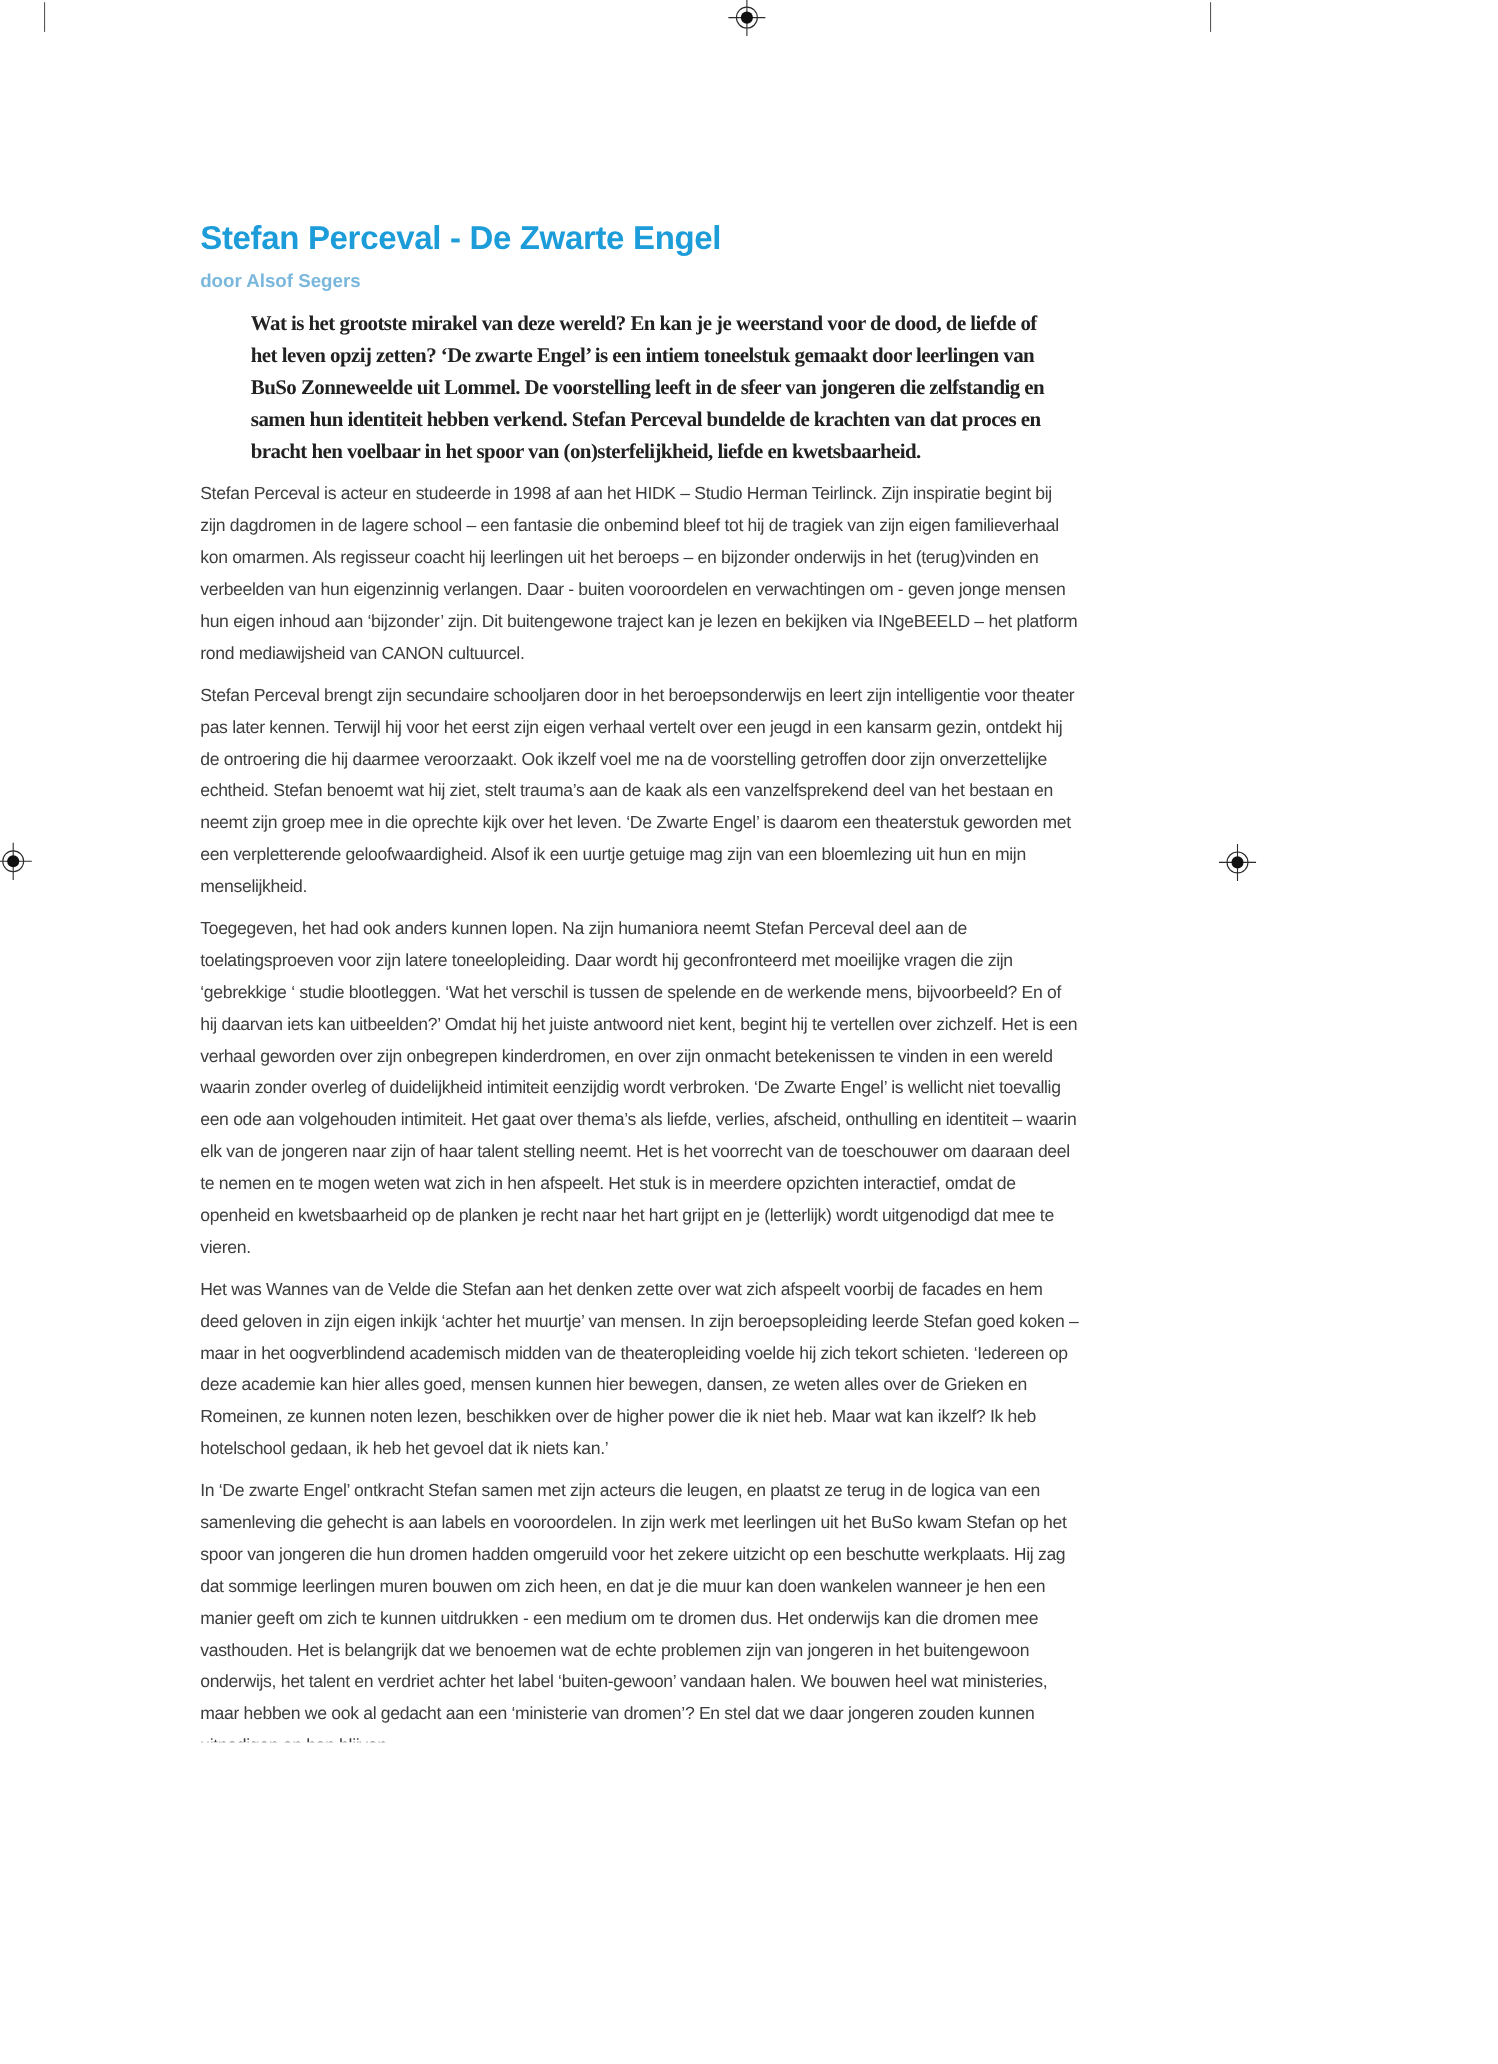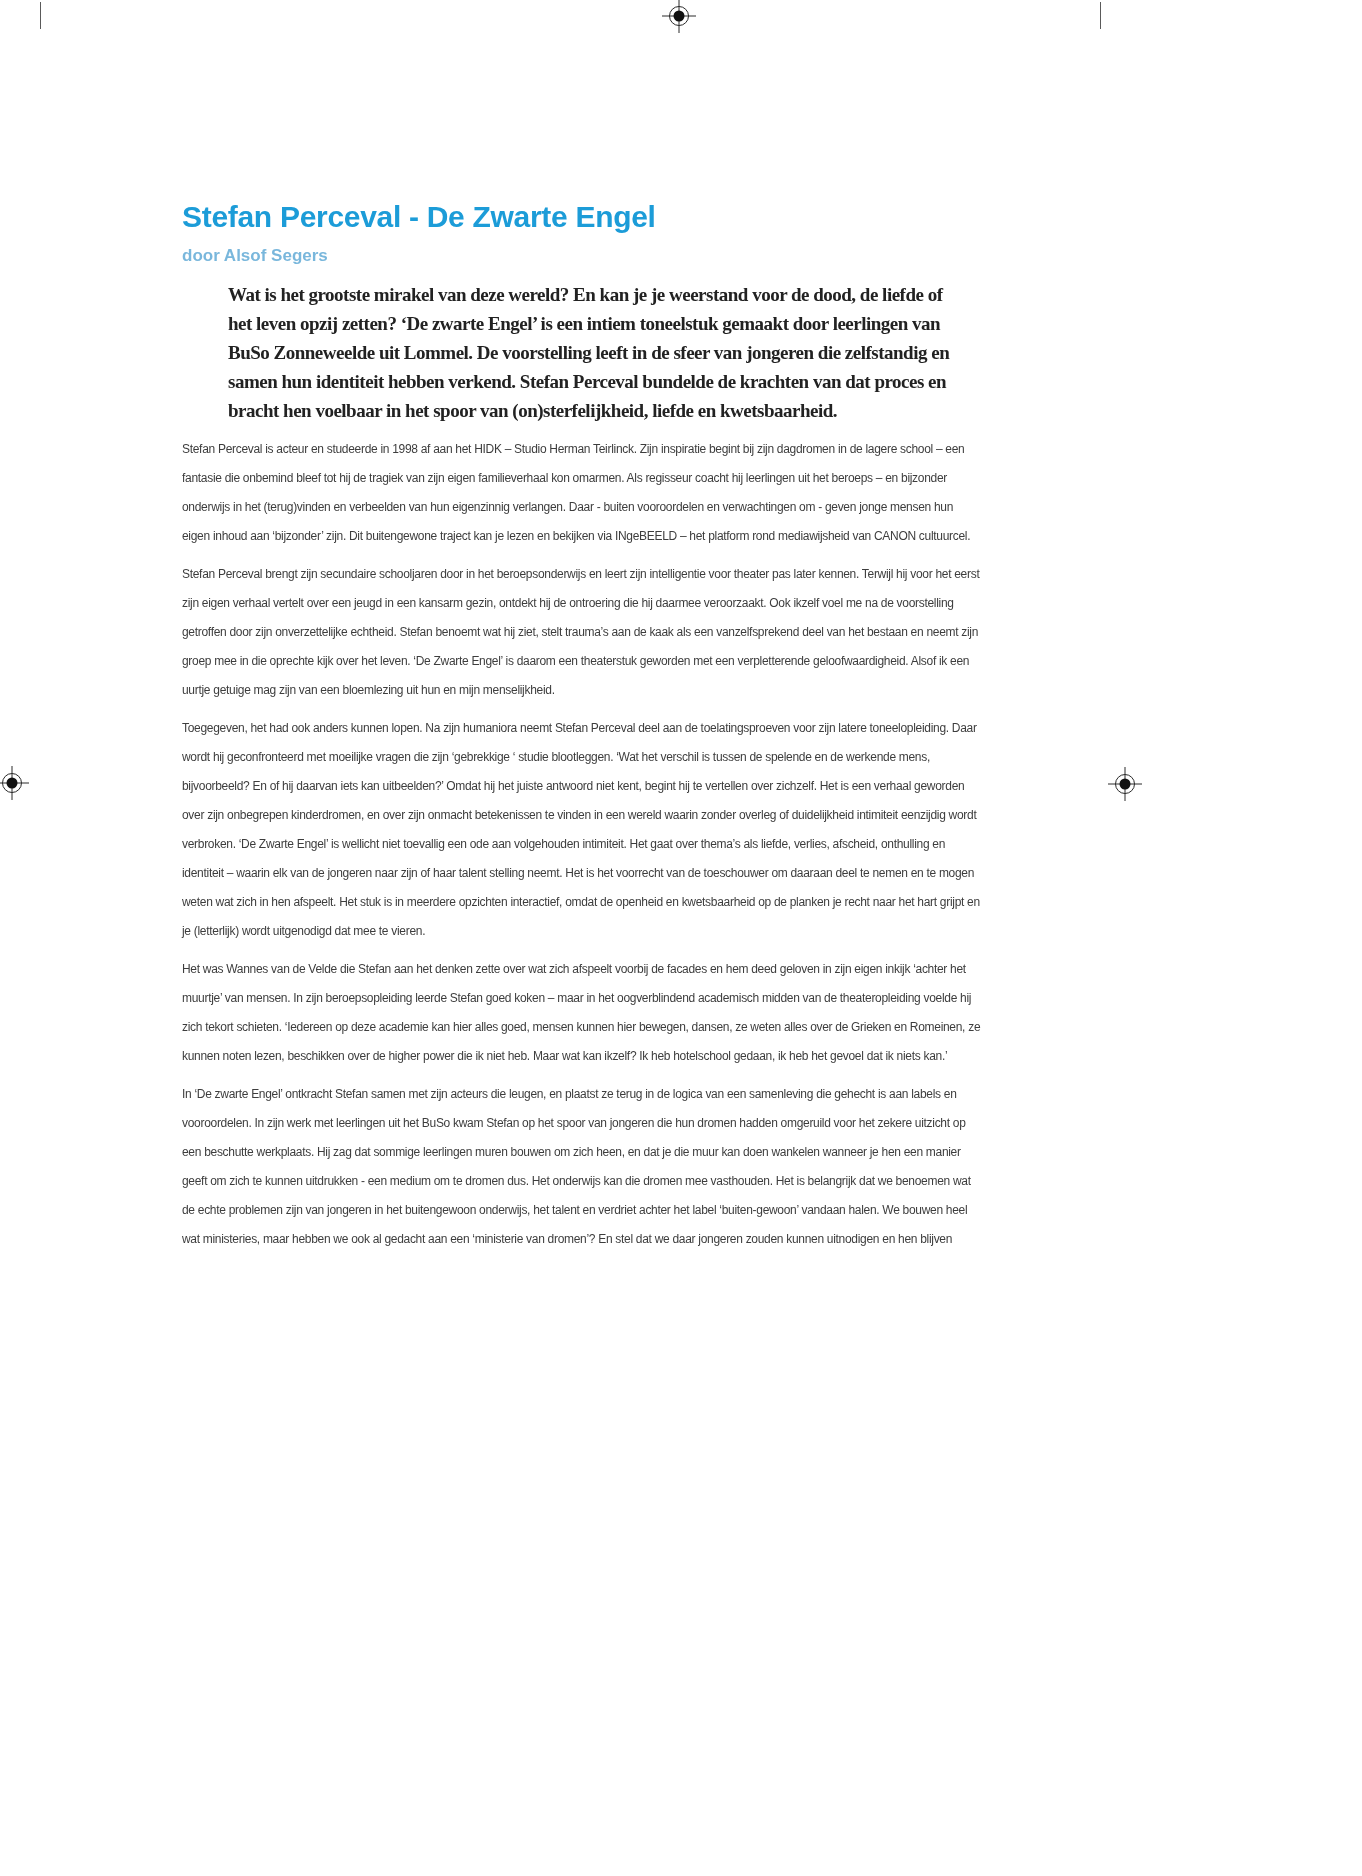--- a/index.html
+++ b/index.html
@@ -19,21 +19,21 @@
   }
   .byline{
     margin:0 0 14px 0;font-size:17px;font-weight:bold;color:#79b7dc;line-height:20px;
   }
   .intro{
     margin:0 0 10px 46px;width:742px;
     font-family:"Liberation Serif",serif;font-weight:700;
     font-size:19px;line-height:29px;letter-spacing:-0.5px;color:#222222;
   }
   .bodypara{
-    margin:0 0 9px 0;font-size:12px;line-height:29px;letter-spacing:-0.3px;
+    margin:0 0 9px 0;font-size:16px;line-height:29px;letter-spacing:-0.3px;
     color:#3d3d3d;
   }
   
   .footer{position:absolute;left:158px;top:1682px;display:flex;align-items:center;gap:17px;}
   .badge{
     width:50px;height:40px;background:#b5c53f;color:#ffffff;
     border-radius:50% 50% 55% 45% / 60% 55% 45% 40%;
     transform:rotate(-10deg);
     display:flex;align-items:center;justify-content:center;
     font-size:21px;font-weight:bold;

